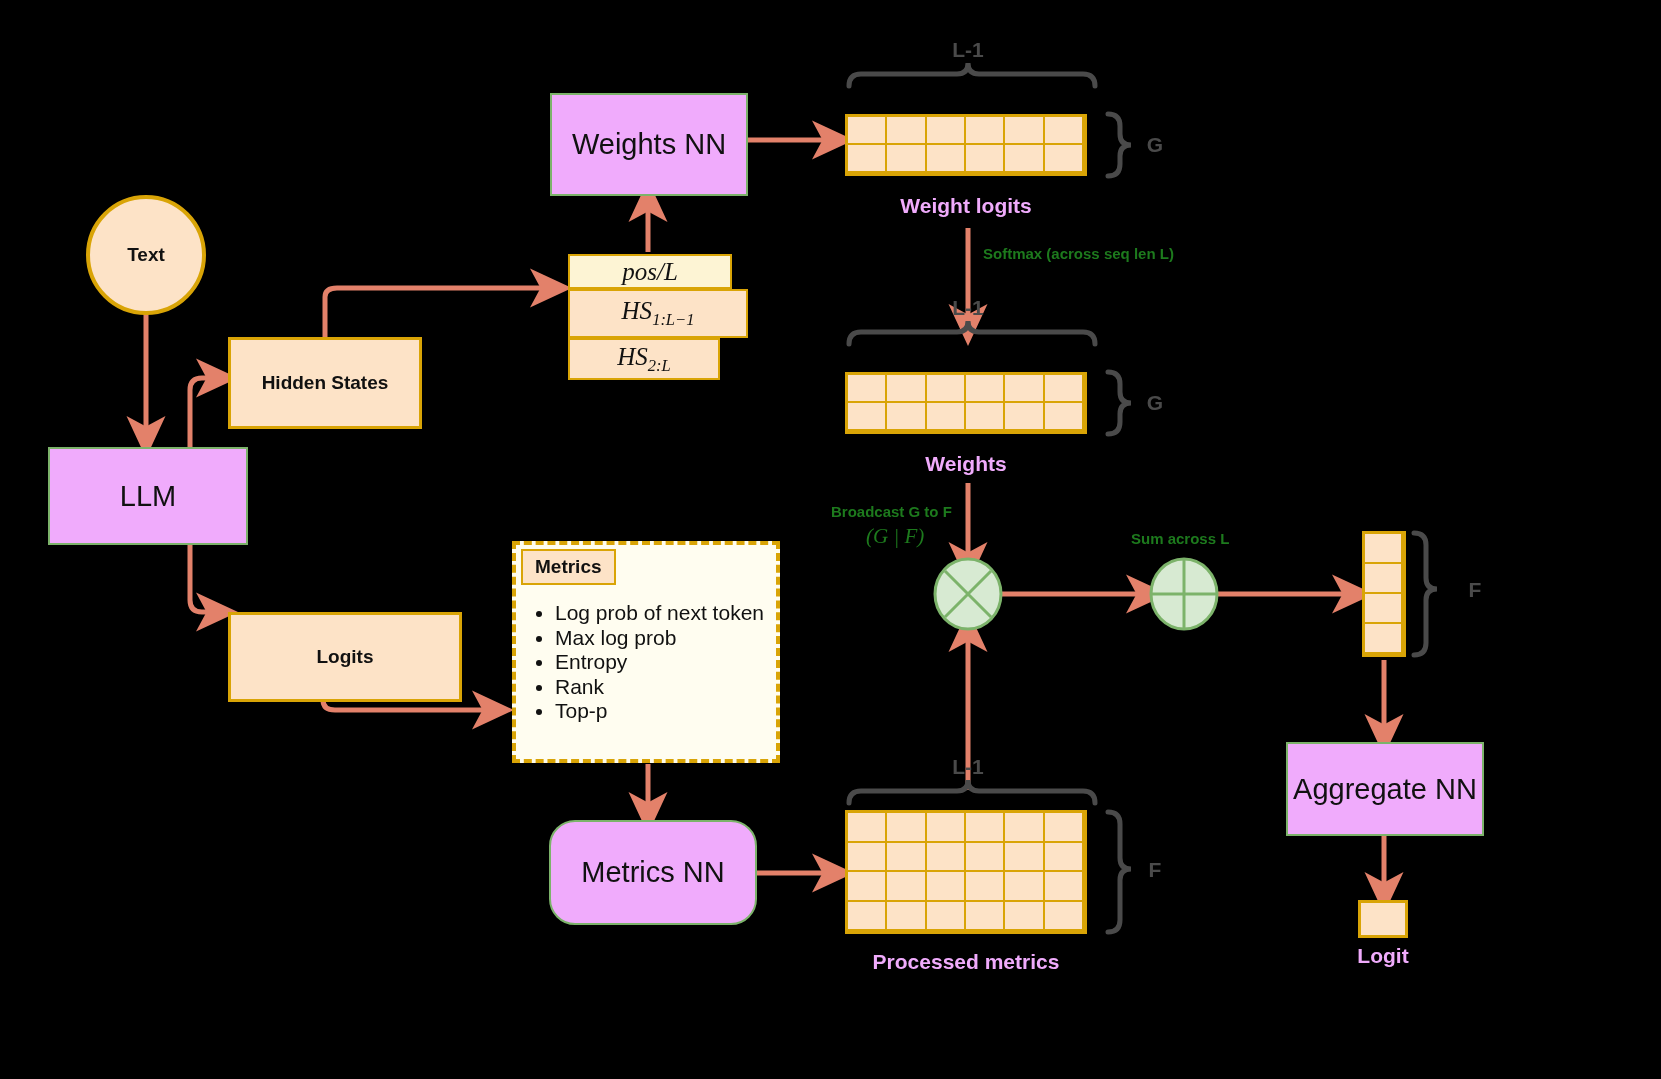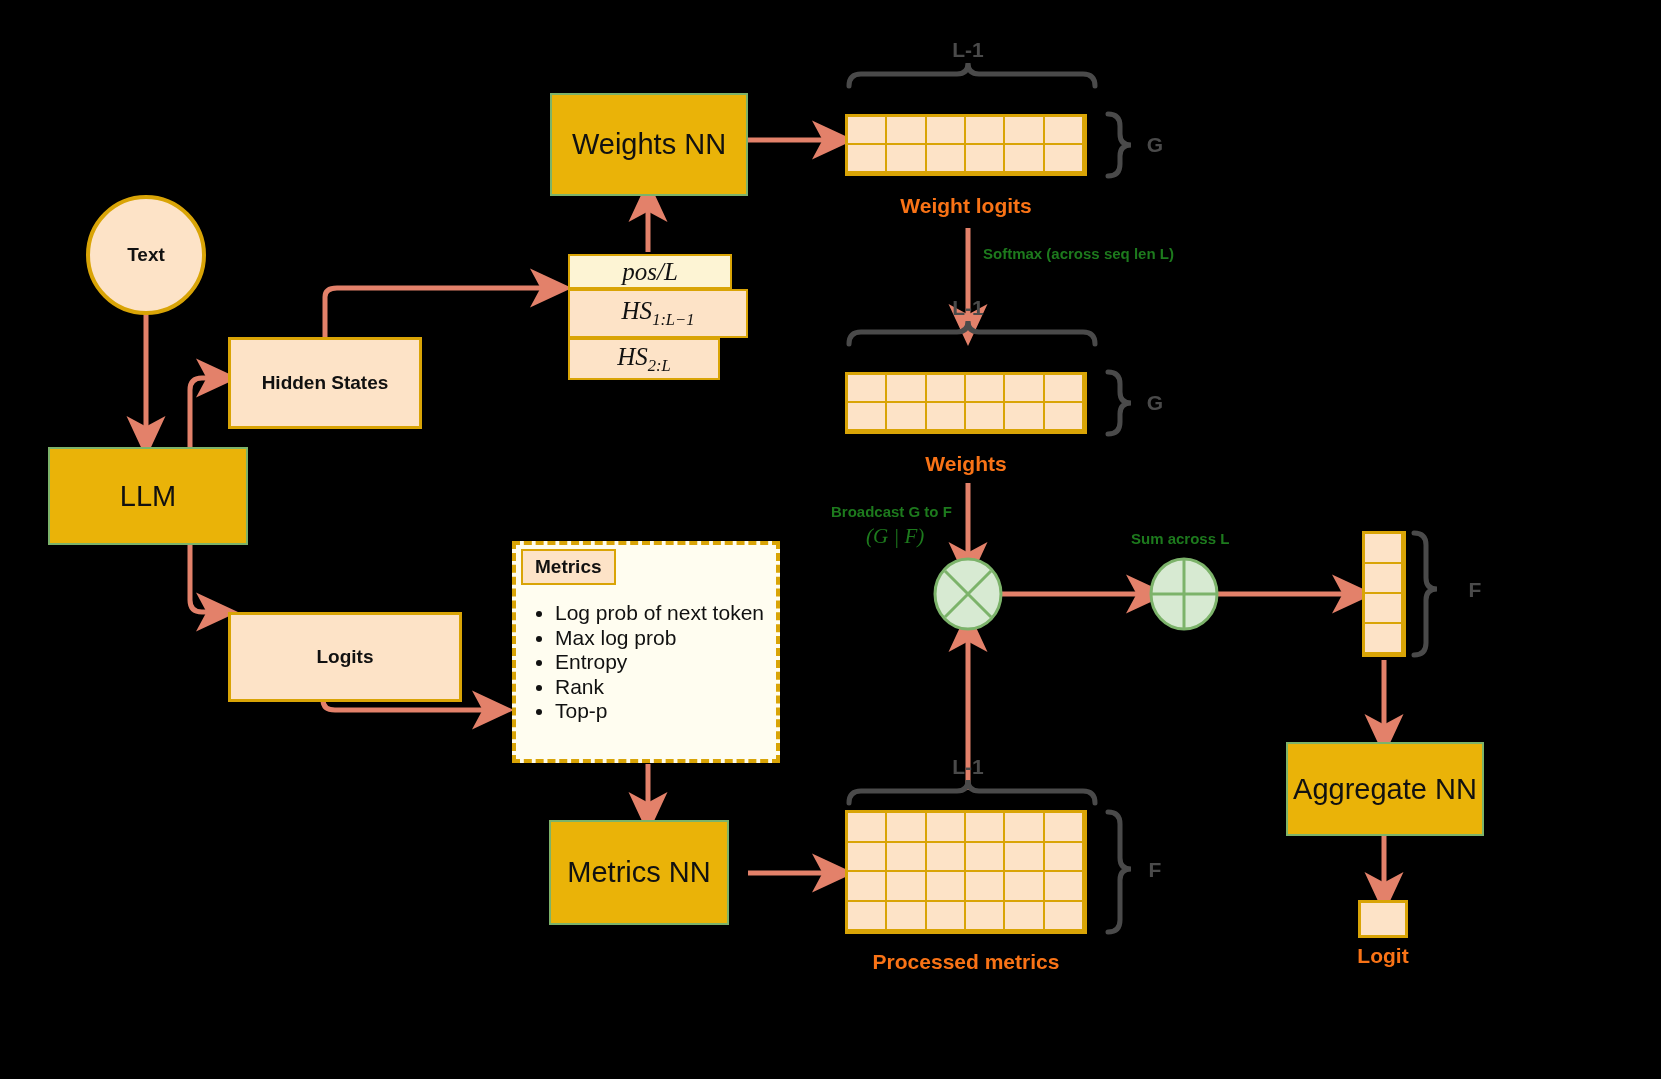--- a/index.html
+++ b/index.html
@@ -1,22 +1,22 @@
 <!DOCTYPE html>
 <html><head>
 <meta charset="utf-8">
 <style>
   html,body{margin:0;padding:0;background:#000;}
   #stage{position:relative;width:1661px;height:1079px;background:#000;
          font-family:"Liberation Sans", sans-serif;overflow:hidden;}
   .node{position:absolute;box-sizing:border-box;display:flex;align-items:center;justify-content:center;text-align:center;}
-  .nn{background:#eab308;border:2px solid #7cb36a;color:#111;font-size:29px;}
+  .nn{background:#f0abfc;border:2px solid #7cb36a;color:#111;font-size:29px;}
   .data{background:#fde3c7;border:3px solid #d9a406;color:#111;font-weight:bold;font-size:19px;}
   .circle{border-radius:50%;}
-  .caption{position:absolute;color:#f97316;font-weight:bold;font-size:21px;text-align:center;}
+  .caption{position:absolute;color:#f0abfc;font-weight:bold;font-size:21px;text-align:center;}
   .dimlabel{position:absolute;color:#4a4a4a;font-weight:bold;font-size:21px;text-align:center;}
   .greenlabel{position:absolute;color:#1d7a1d;font-weight:bold;font-size:15px;}
   .mathlabel{position:absolute;color:#1d7a1d;font-family:"Liberation Serif", serif;font-style:italic;font-size:21px;}
   svg.layer{position:absolute;left:0;top:0;width:1661px;height:1079px;pointer-events:none;}
   .grid{position:absolute;box-sizing:border-box;border:3px solid #d9a406;background:#fde3c7;display:grid;}
   .grid > i{border-right:2px solid #d9a406;border-bottom:2px solid #d9a406;}
   .hsbox{position:absolute;box-sizing:border-box;border:2px solid #d9a406;background:#fde3c7;
          font-family:"Liberation Serif", serif;font-style:italic;font-size:25px;
          display:flex;align-items:center;justify-content:center;color:#111;}
   .hsbox.top{background:#fdf4d4;}
@@ -187,21 +187,21 @@
   <div class="metricsbox" style="left:512px;top:541px;width:268px;height:222px;"></div>
   <div class="metricstitle" style="left:521px;top:549px;">Metrics</div>
   <ul class="metricslist" style="left:521px;top:601px;width:250px;">
     <li>Log prob of next token</li>
     <li>Max log prob</li>
     <li>Entropy</li>
     <li>Rank</li>
     <li>Top-p</li>
   </ul>
 
-  <div class="node nn" style="left:549px;top:820px;width:180px;height:105px;">
+  <div class="node nn" style="left:549px;top:820px;width:208px;height:105px;border-radius:26px;">
     <span>Metrics NN</span>
   </div>
 
   <div class="grid" style="left:845px;top:810px;width:242px;height:124px;grid-template-columns:repeat(6,1fr);grid-template-rows:repeat(4,1fr);">
     <i></i>
       <i></i>
       <i></i>
       <i></i>
       <i></i>
       <i></i>

